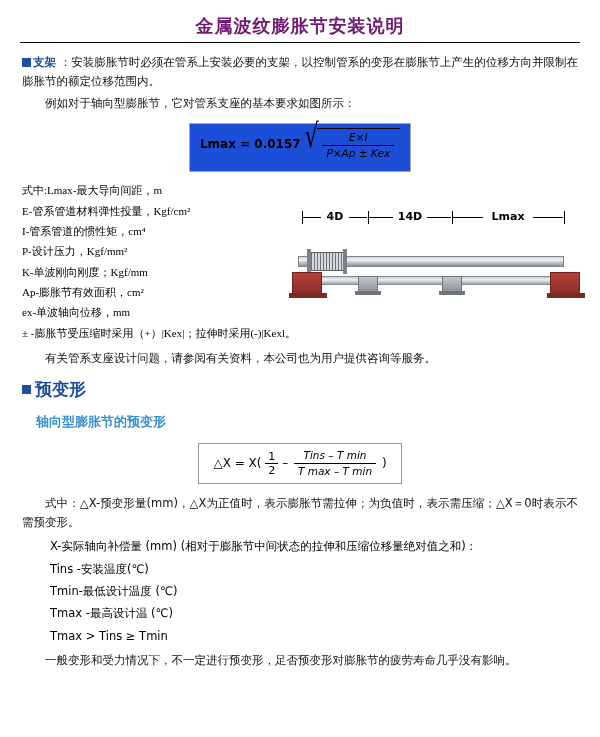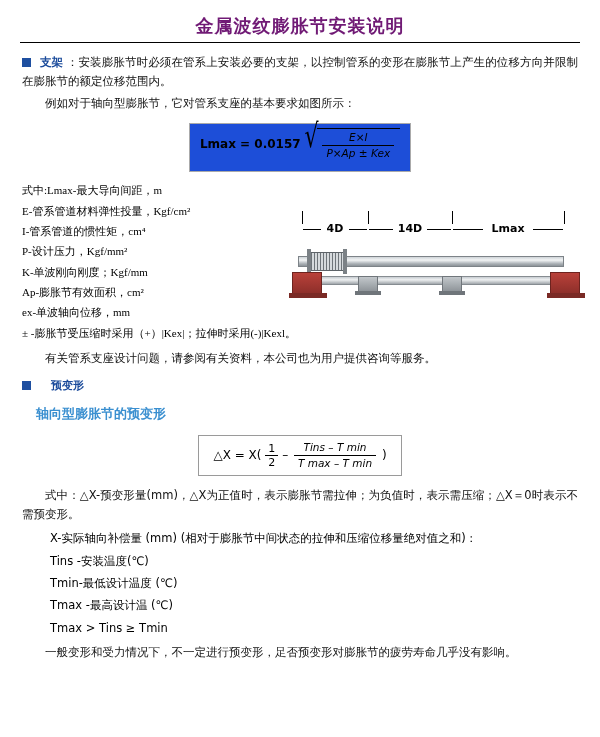--- a/index.html
+++ b/index.html
@@ -42,42 +42,42 @@
     font-size: 11.5px;
     line-height: 1.62;
     margin: 0 0 4px 0;
     text-align: justify;
     color: #111;
   }
   p.indent {
     text-indent: 2em;
   }
   .sec-head {
-    font-size: 11px;
+    font-size: 17px;
     font-weight: bold;
     color: #1b4b9b;
     margin: 10px 0 4px 0;
     display: flex;
     align-items: center;
-    gap: 20px;
+    gap: 4px;
   }
   .sq {
     display: inline-block;
     width: 9px;
     height: 9px;
     background: #1e4fa0;
     flex: 0 0 auto;
   }
   .sec-head .sq-label {
     color: #1b4b9b;
   }
   .inline-head {
     display: inline-flex;
     align-items: center;
-    gap: 9px;
+    gap: 2px;
     vertical-align: middle;
   }
   .inline-head .lbl {
     font-weight: bold;
     color: #1b4b9b;
     font-size: 11.5px;
   }
   .sub-head {
     font-size: 13px;
     font-weight: bold;
@@ -156,21 +156,21 @@
     margin-top: 6px;
   }
   .dim-row {
     position: relative;
     height: 16px;
     font-size: 11px;
     font-weight: bold;
   }
   .dim {
     position: absolute;
-    top: 12px;
+    top: 0;
     text-align: center;
     font-size: 11px;
     font-weight: bold;
   }
   .dim .line-l, .dim .line-r {
     position: absolute;
     top: 7px;
     height: 0;
     border-top: 1px solid #000;
   }

